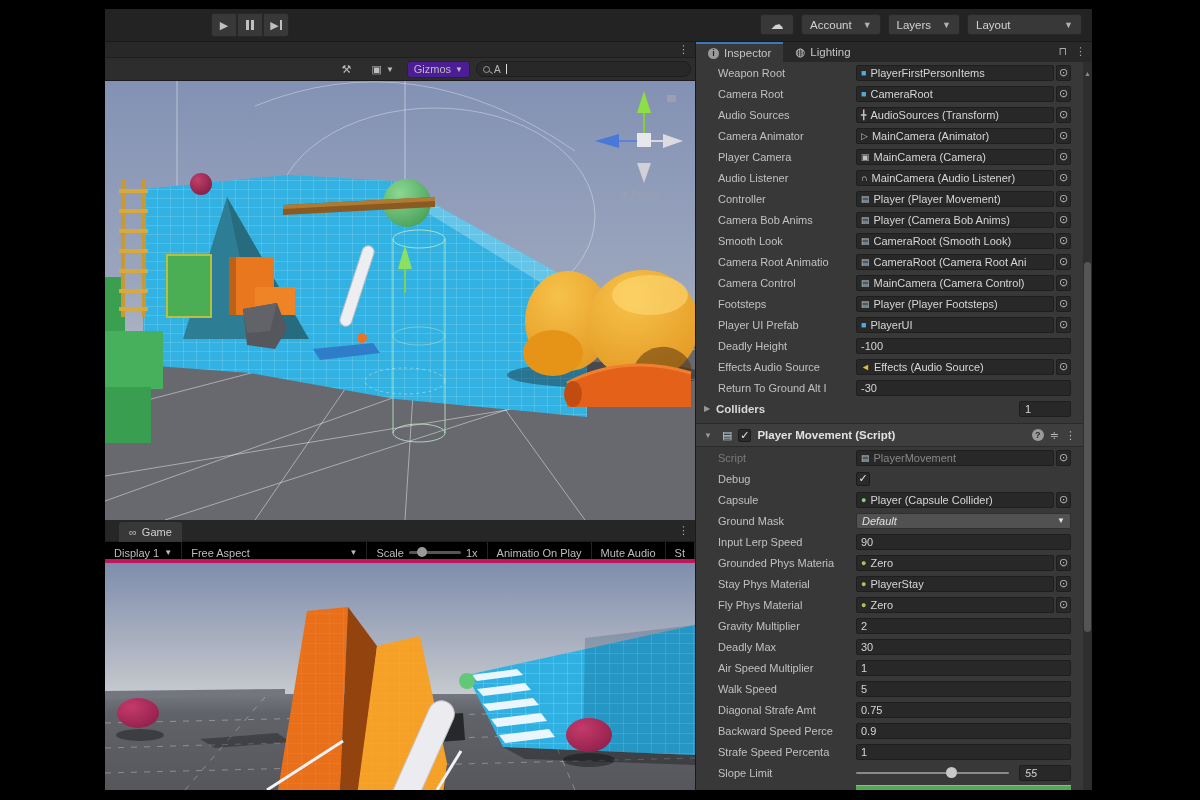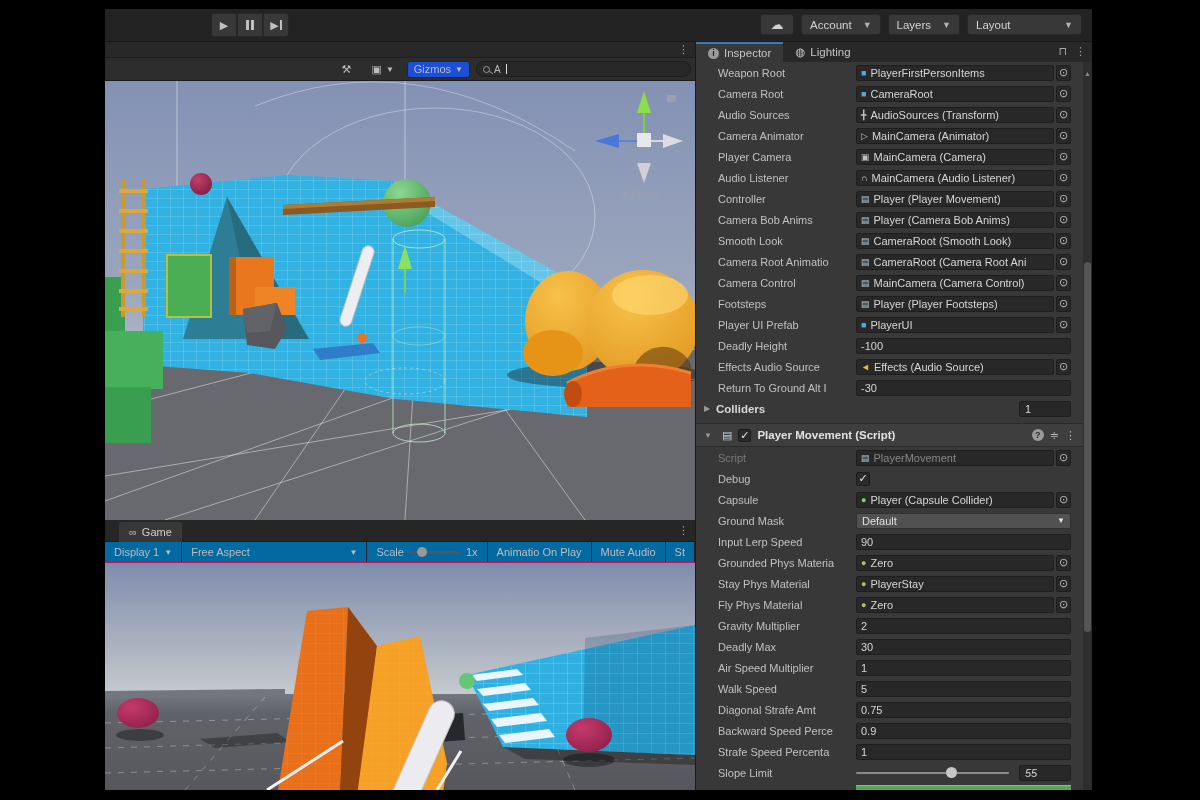--- a/index.html
+++ b/index.html
@@ -25,35 +25,35 @@
   .dd .car { font-size:9px; color:#b0b0b0; }
   .cloudbtn { width:34px; justify-content:center; gap:0; font-size:13px; }
 
   
   #leftcol { position:absolute; left:0; top:33px; width:590px; height:748px; background:#2b2b2b; }
   .strip { position:relative; width:100%; height:16px; background:#282828; border-bottom:1px solid #1e1e1e; }
   .menu3 { position:absolute; right:6px; top:1px; color:#aaa; font-size:11px; cursor:pointer; }
   #scene-toolbar { position:relative; width:100%; height:23px; background:#2d2d2d; border-bottom:1px solid #1b1b1b;
     display:flex; align-items:center; justify-content:flex-end; gap:6px; padding:0 4px; }
   .sbtn { height:17px; display:flex; align-items:center; gap:4px; padding:0 6px; color:#bdbdbd;
-    background:#1d4ed8; border:1px solid #262626; border-radius:3px; font-size:11px; }
+    background:#4c1d95; border:1px solid #262626; border-radius:3px; font-size:11px; }
   .sbtn.flat { background:transparent; border-color:transparent; }
   .searchbox { width:215px; height:16px; background:#282828; border:1px solid #1d1d1d; border-radius:8px;
     display:flex; align-items:center; gap:4px; padding:0 6px; color:#bbb; }
   .mag { position:relative; width:7px; height:7px; border:1px solid #999; border-radius:50%; flex:0 0 auto; }
   .mag::after { content:""; position:absolute; width:4px; height:1px; background:#999; right:-4px; bottom:-1px; transform:rotate(35deg); }
   .caret { display:inline-block; width:1px; height:10px; background:#ddd; margin-left:1px; }
   #scene-viewport { display:block; width:590px; height:439px; }
 
   
   #game-tabstrip { position:relative; width:100%; height:22px; background:#262626; border-bottom:1px solid #1b1b1b; }
   .gametab { position:absolute; left:14px; top:2px; height:20px; background:#383838; border-radius:3px 3px 0 0;
     display:flex; align-items:center; gap:5px; padding:0 10px; color:#d0d0d0; }
-  #game-toolbar { position:relative; width:100%; height:21px; background:#0369a1; border-bottom:1px solid #be185d;
-    display:flex; align-items:center; overflow:hidden; }
+  #game-toolbar { position:relative; width:100%; height:21px; background:#000000; border-bottom:4px solid #be185d;
+    display:flex; overflow:hidden; }
   .gt { height:21px; display:flex; align-items:center; gap:5px; padding:0 9px; color:#bdbdbd;
     border-right:1px solid #242424; white-space:nowrap; }
   .slider-s { position:relative; width:52px; height:3px; background:#555; border-radius:2px; }
   .slider-s .kn { position:absolute; left:8px; top:-4px; width:10px; height:10px; border-radius:50%; background:#999; }
   #game-viewport { display:block; width:590px; height:227px; }
 
   
   #inspector { position:absolute; left:590px; top:33px; width:397px; height:748px; background:#383838; border-left:1px solid #1a1a1a; }
   #insp-tabs { position:relative; width:100%; height:20px; background:#282828; display:flex; }
   .itab { height:20px; display:flex; align-items:center; gap:5px; padding:0 12px; color:#c4c4c4; font-size:11.5px; }
@@ -69,21 +69,21 @@
   .pval { flex:1; display:flex; align-items:center; gap:2px; margin-right:13px; }
   .fld { flex:1; height:16px; background:#282828; border:1px solid #1e1e1e; border-radius:2px;
     display:flex; align-items:center; gap:4px; padding:0 4px; color:#d6d6d6; white-space:nowrap; overflow:hidden; }
   .fld.dis { color:#888; }
   .fld .ficon { font-size:9px; flex:0 0 auto; }
   .targ { width:15px; height:16px; background:#282828; border:1px solid #1e1e1e; border-radius:2px;
     color:#bbb; font-size:11px; display:flex; align-items:center; justify-content:center; flex:0 0 auto; }
   .chk { width:14px; height:14px; background:#2a2a2a; border:1px solid #1c1c1c; border-radius:2px;
     color:#e8e8e8; font-size:11px; display:flex; align-items:center; justify-content:center; }
   .drop { flex:1; height:16px; background:#515151; border:1px solid #303030; border-radius:2px;
-    display:flex; align-items:center; justify-content:space-between; padding:0 5px; color:#e0e0e0; }
+    display:flex; align-items:center; justify-content:space-between; padding:0 5px; color:#e0e0e0;font-style:italic; }
   .sldtrack { flex:1; position:relative; height:2px; background:#8a8a8a; border-radius:1px; margin-right:8px; }
   .sldknob { position:absolute; top:-5px; width:11px; height:11px; border-radius:50%; background:#c8c8c8; }
   .sldnum { width:52px; flex:0 0 52px; height:16px; background:#282828; border:1px solid #1e1e1e; border-radius:2px;
     display:flex; align-items:center; padding:0 5px; color:#d6d6d6;font-style:italic; }
 
   #colliders-row { display:flex; align-items:center; height:21px; padding:0 13px 0 8px; }
   .foldarrow { color:#999; font-size:8px; width:12px; }
   #colliders-row b { color:#d8d8d8; font-size:11.5px; flex:1; }
   .sizefld { width:52px; height:16px; background:#282828; border:1px solid #1e1e1e; border-radius:2px;
     color:#d6d6d6; display:flex; align-items:center; padding:0 5px; }

